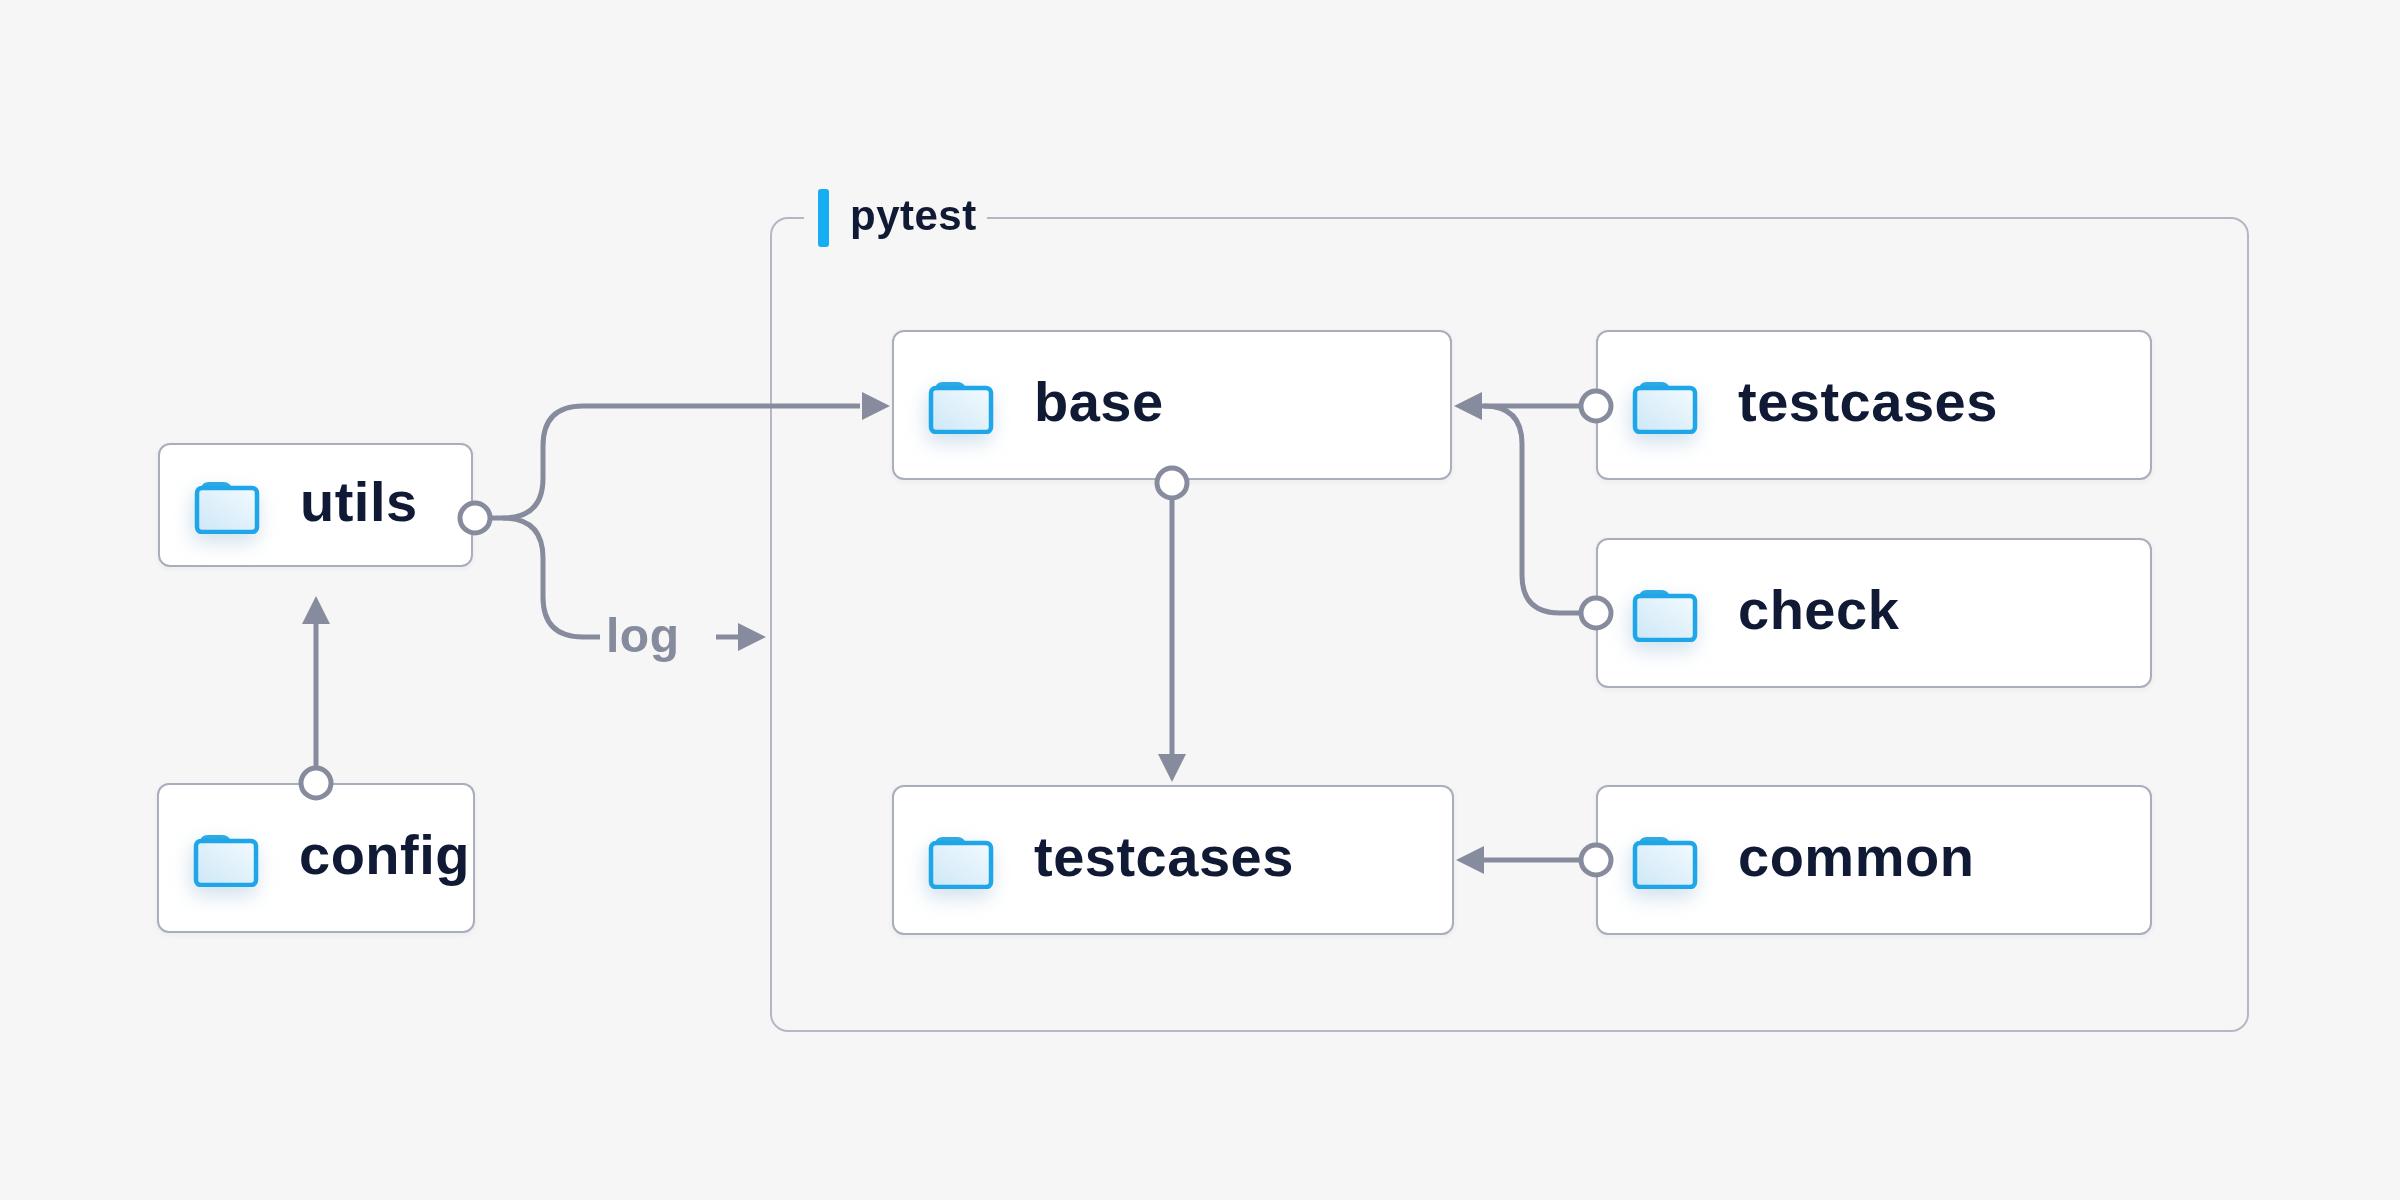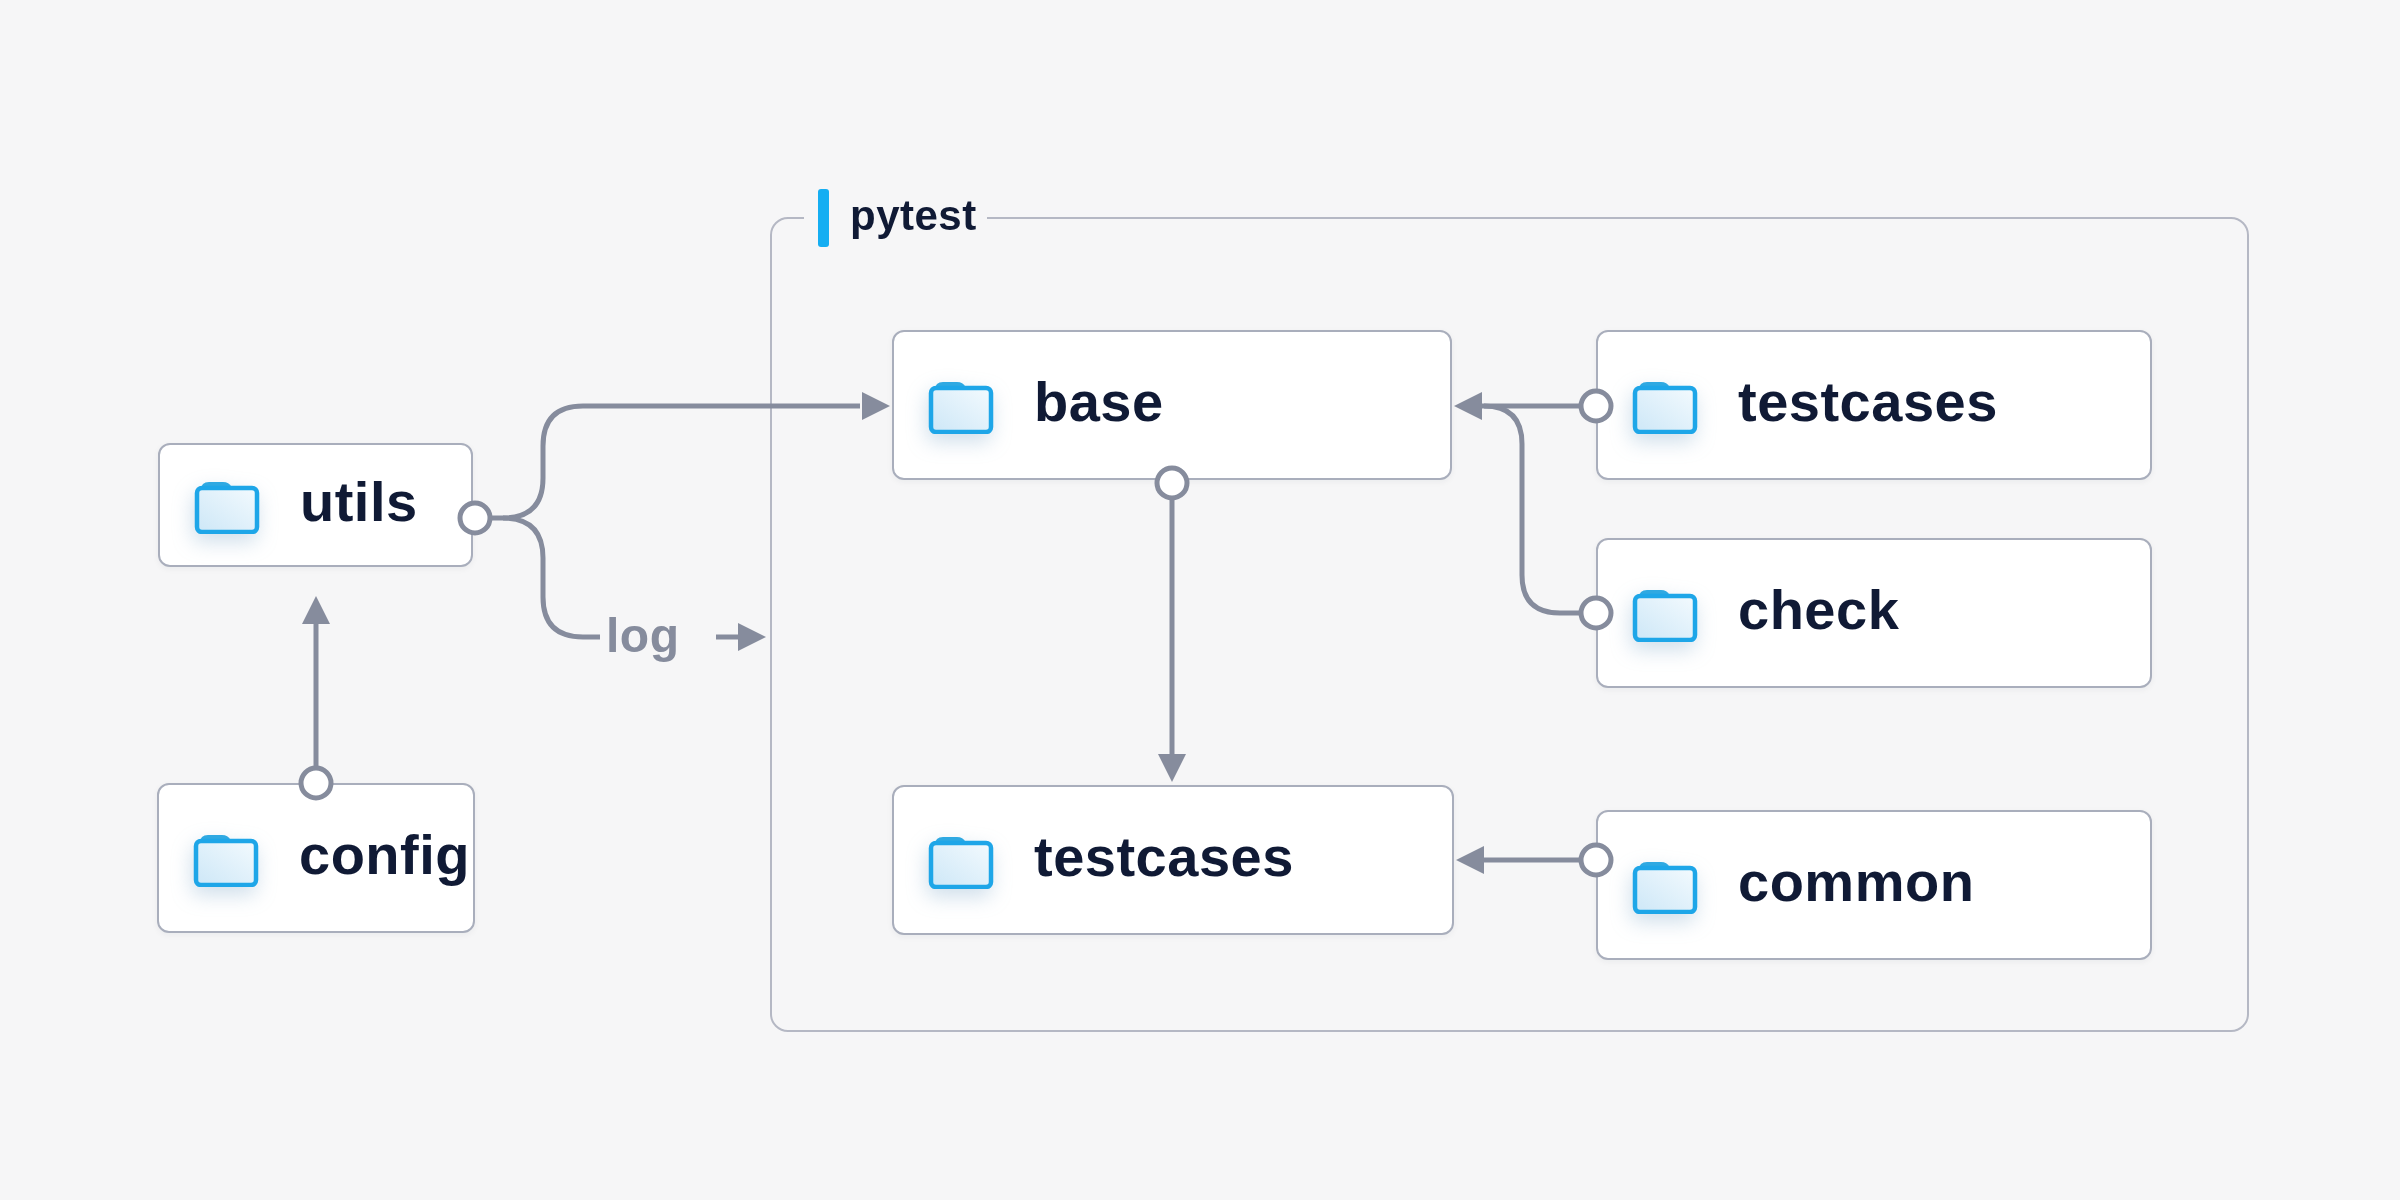--- a/index.html
+++ b/index.html
@@ -163,21 +163,21 @@
     <span class="label">check</span>
   </div>
 
   <div class="node" style="left:892px;top:785px;width:562px;height:150px;">
     <svg class="folder" viewBox="0 0 66 58">
         <use href="#folderShape"></use>
       </svg>
     <span class="label">testcases</span>
   </div>
 
-  <div class="node" style="left:1596px;top:785px;width:556px;height:150px;margin-top:25px;">
+  <div class="node" style="left:1596px;top:785px;width:556px;height:150px;">
     <svg class="folder" viewBox="0 0 66 58">
         <use href="#folderShape"></use>
       </svg>
     <span class="label">common</span>
   </div>
 
   <svg id="wires" viewBox="0 0 2400 1200">
 
     <g>
       <line class="wire" x1="316" y1="766" x2="316" y2="620"></line>

